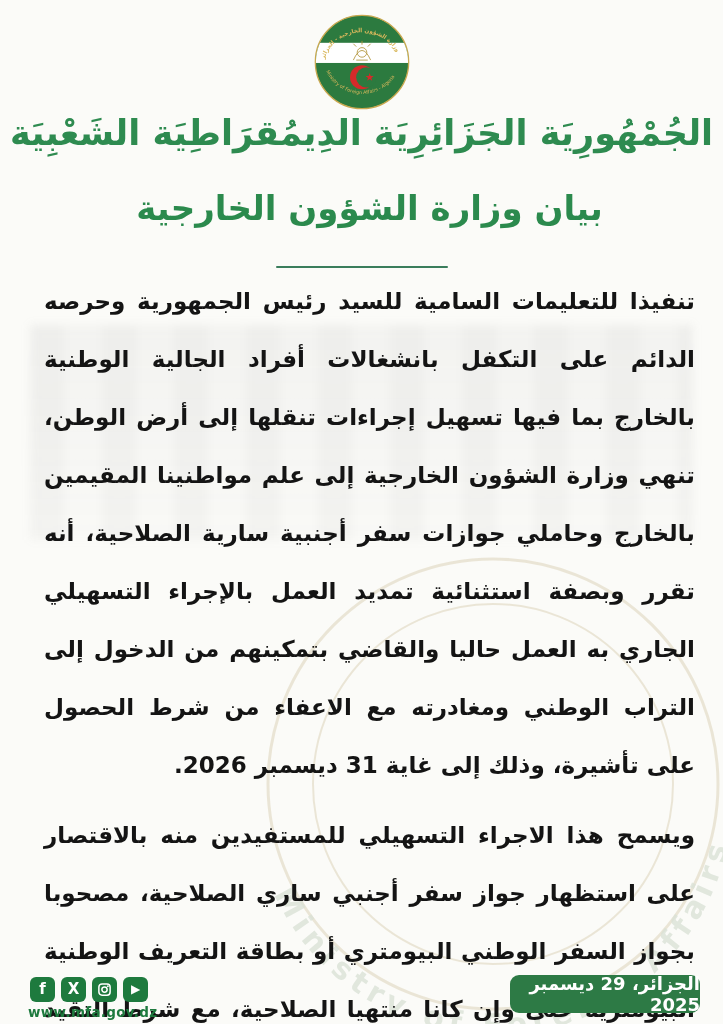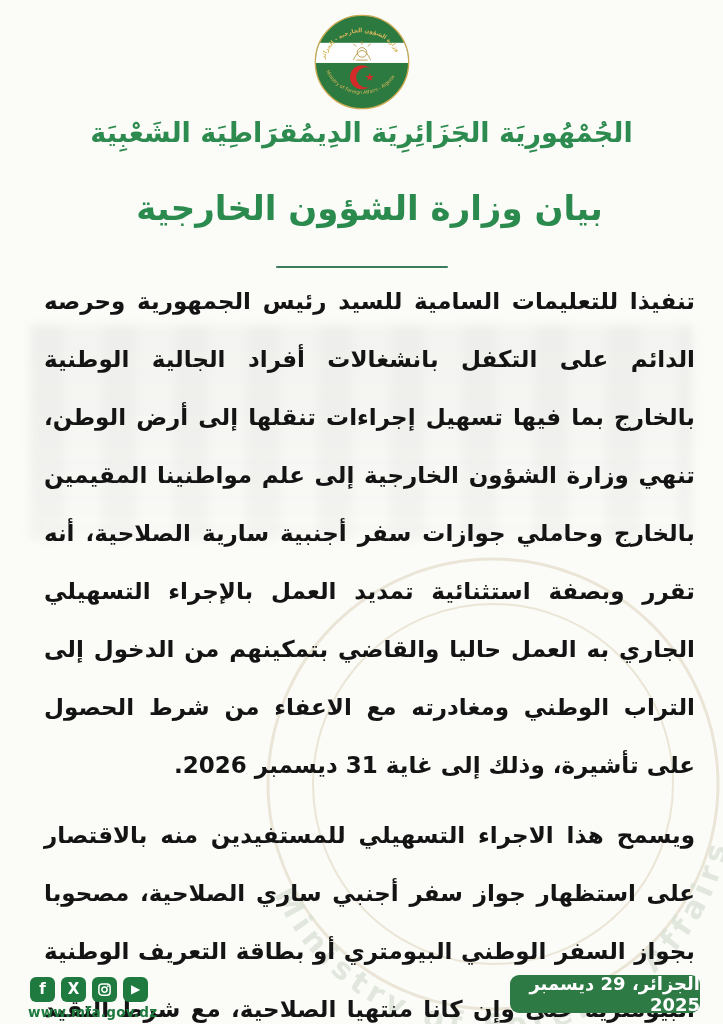--- a/index.html
+++ b/index.html
@@ -21,21 +21,21 @@
     position:absolute;right:-60px;bottom:-40px;width:620px;height:520px;
     opacity:.35;pointer-events:none;
   }
   
   .logo-wrap{
     position:absolute;top:14px;left:50%;transform:translateX(-50%);
     width:96px;height:96px;
   }
   .country-name{
     position:absolute;top:108px;left:0;right:0;text-align:center;
-    direction:rtl;color:#2e8b50;font-weight:bold;font-size:27px;line-height:50px;
+    direction:rtl;color:#2e8b50;font-weight:bold;font-size:35px;line-height:50px;
   }
   .statement-title{
     position:absolute;top:180px;left:16px;right:0;text-align:center;
     direction:rtl;color:#2b8a4d;font-weight:bold;font-size:34px;line-height:56px;
   }
   .divider{
     position:absolute;top:266px;left:50%;transform:translateX(-50%);
     width:172px;height:2px;background:#3a7d5c;border-radius:1px;
   }
   

